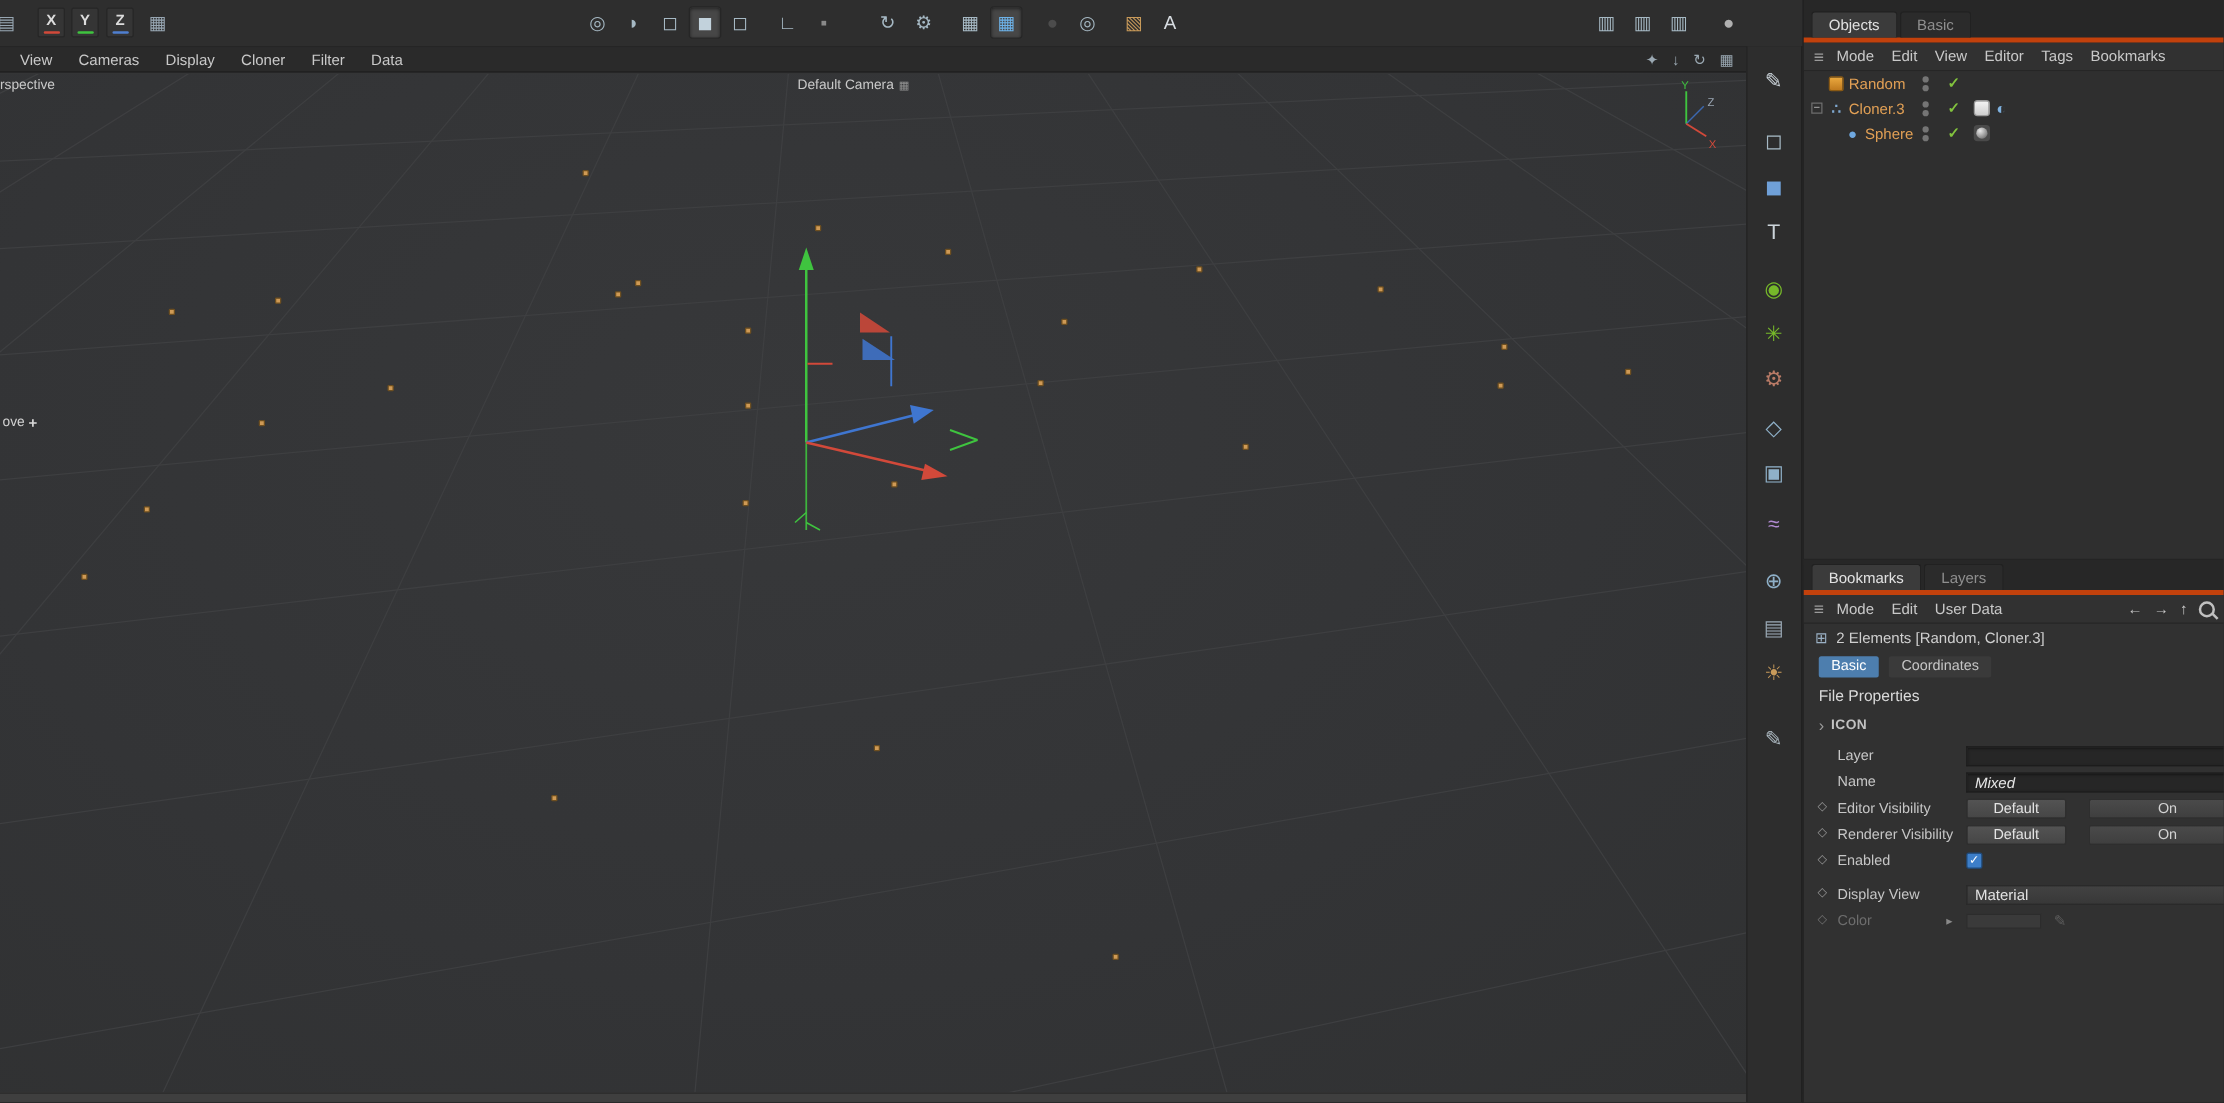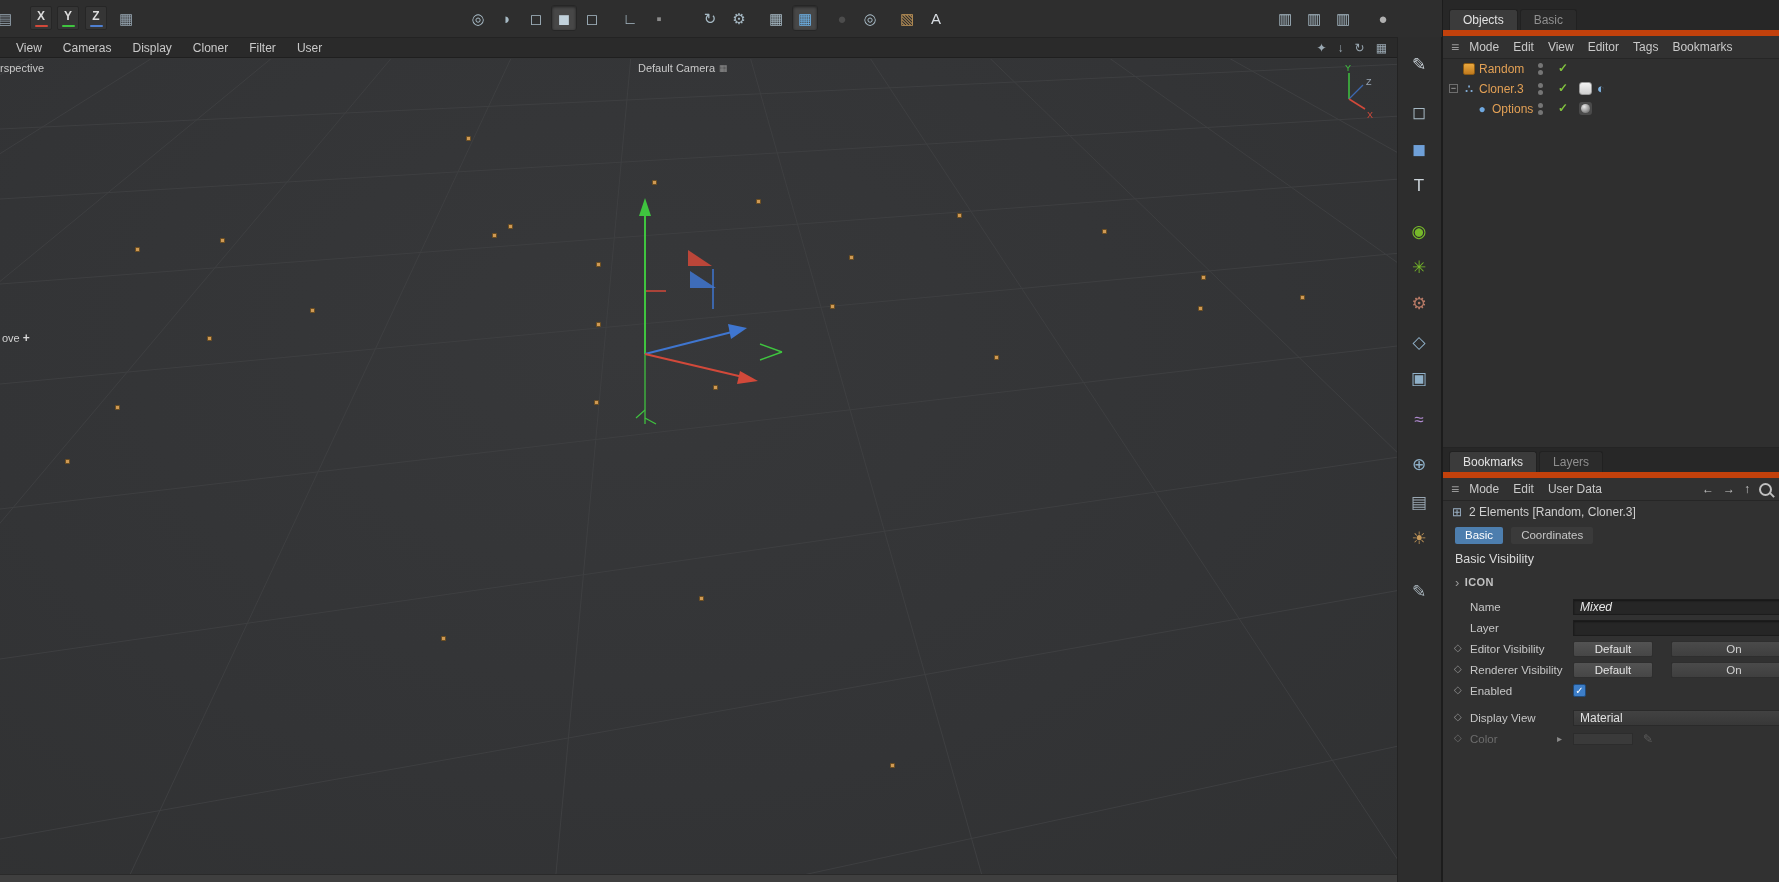--- a/index.html
+++ b/index.html
@@ -38,21 +38,21 @@
   #move-gizmo{position:absolute;left:600px;top:133px;}
   #bottom-strip{position:absolute;left:0;top:874px;width:1442px;height:8px;background:#3f3f3f;border-top:1px solid #2a2a2a;box-sizing:border-box;}
 
   
   #side-toolbar{position:absolute;left:1397px;top:37px;width:45px;height:845px;background:#2d2d2d;
                 border-left:1px solid #232323;border-right:1px solid #1c1c1c;box-sizing:border-box;}
   .sbtn{position:absolute;left:5px;width:32px;height:32px;display:flex;align-items:center;justify-content:center;font-size:17px;border-radius:3px;line-height:1;}
 
   
   #right-panel{position:absolute;left:1442px;top:0;width:337px;height:882px;background:#2f2f2f;border-left:1px solid #1c1c1c;box-sizing:border-box;}
-  .tab-row{position:relative;background:#272727;border-bottom:6px solid #c2410c;display:flex;align-items:flex-end;padding-left:6px;gap:2px;}
+  .tab-row{position:relative;background:#272727;border-bottom:4px solid #c2410c;display:flex;align-items:flex-end;padding-left:6px;gap:2px;}
   .tab-row.tall{height:30px;}
   .tab-row.short{height:24px;}
   .tab{height:21px;padding:0 13px;display:flex;align-items:center;font-size:12px;color:#8f8f8f;background:#2b2b2b;
        border:1px solid #212121;border-bottom:none;border-radius:3px 3px 0 0;box-sizing:border-box;}
   .tab.active{background:#3b3b3b;color:#e2e2e2;}
   .panel-menu{height:22px;background:#313131;border-bottom:1px solid #262626;display:flex;align-items:center;padding:0 8px;}
   .pm-burger{color:#9a9a9a;font-size:14px;margin-right:10px;}
   .pm-items{display:flex;align-items:center;}
   .pm-item{margin-right:14px;font-size:12px;color:#c9c9c9;}
   #attr-menu-right{margin-left:auto;display:flex;align-items:center;gap:9px;color:#c6c6c6;font-size:12px;}
@@ -150,21 +150,21 @@
       <div class="tbtn" style="left: 1370px; color: rgb(176, 176, 176);">●</div>
     </div>
 
   <div id="menubar">
     <div id="menu-items">
         <span class="menu-item">View</span>
         <span class="menu-item">Cameras</span>
         <span class="menu-item">Display</span>
         <span class="menu-item">Cloner</span>
         <span class="menu-item">Filter</span>
-        <span class="menu-item">User</span>
+        <span class="menu-item">Data</span>
       </div>
     <div id="menu-right">
         <span class="mi-icon">✦</span>
         <span class="mi-icon">↓</span>
         <span class="mi-icon">↻</span>
         <span class="mi-icon">▦</span>
       </div>
   </div>
 
   <div id="viewport">
@@ -312,21 +312,21 @@
               <i></i>
             </span>
             <span class="tree-check">✓</span>
             <span class="tree-tags">
               <span class="tag-white"></span>
               <span class="tag-half">◐</span>
             </span>
           </div>
           <div class="tree-row">
             <span class="tree-icon ti-sphere" style="left: 33px;">●</span>
-            <span class="tree-name" style="left: 49px;">Options</span>
+            <span class="tree-name" style="left: 49px;">Sphere</span>
             <span class="tree-dots">
               <i></i>
               <i></i>
             </span>
             <span class="tree-check">✓</span>
             <span class="tree-tags">
               <span class="tag-phong"></span>
             </span>
           </div>
         </div>
@@ -354,33 +354,33 @@
         </span>
       </div>
       <div class="sel-row">
         <span class="sel-icon">⊞</span>
         <span>2 Elements [Random, Cloner.3]</span>
       </div>
       <div id="sec-tabs">
           <div class="sec-tab active">Basic</div>
           <div class="sec-tab">Coordinates</div>
         </div>
-      <div class="sec-title">Basic Visibility</div>
+      <div class="sec-title">File Properties</div>
       <div class="group-row">
         <span class="group-chevron">›</span>
         <span>ICON</span>
       </div>
       <div id="attr-rows">
           <div class="attr-row">
+            <span class="attr-label">Layer</span>
+            <div class="field"></div>
+          </div>
+          <div class="attr-row">
             <span class="attr-label">Name</span>
             <div class="field italic">Mixed</div>
-          </div>
-          <div class="attr-row">
-            <span class="attr-label">Layer</span>
-            <div class="field"></div>
           </div>
           <div class="attr-row">
             <span class="attr-diamond">◇</span>
             <span class="attr-label">Editor Visibility</span>
             <div class="seg b1">Default</div>
             <div class="seg b2">On</div>
           </div>
           <div class="attr-row">
             <span class="attr-diamond">◇</span>
             <span class="attr-label">Renderer Visibility</span>

